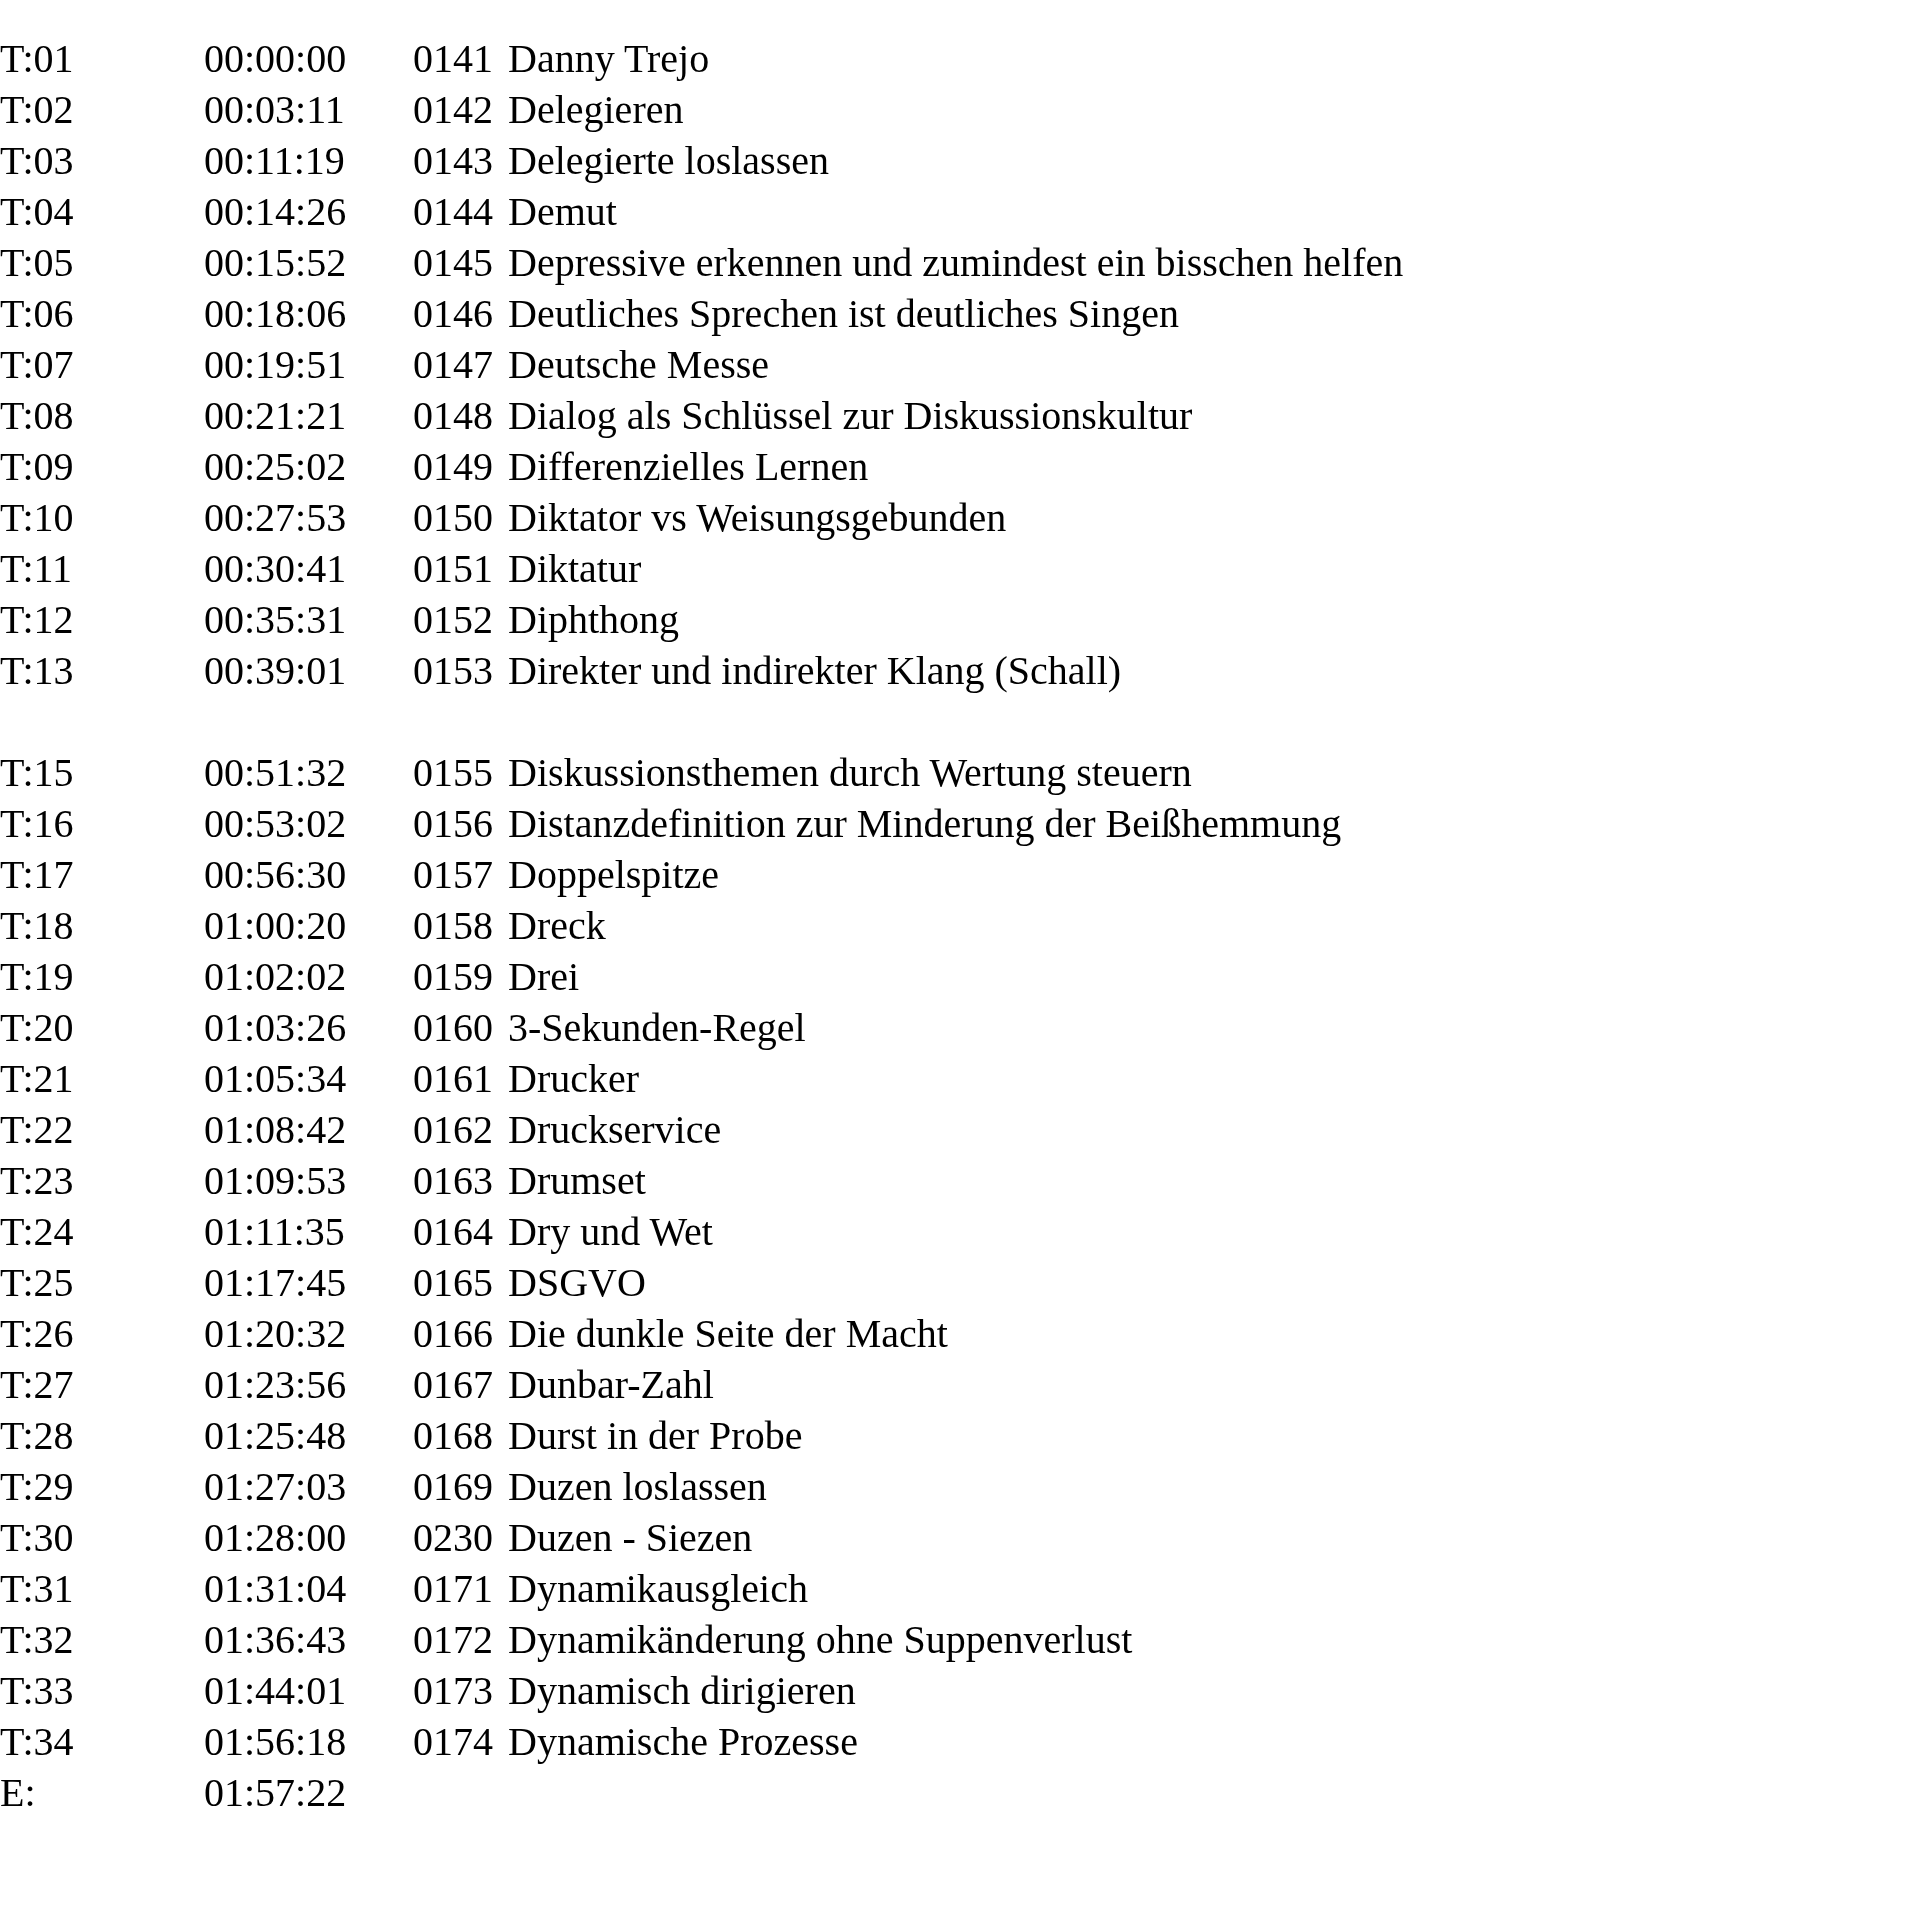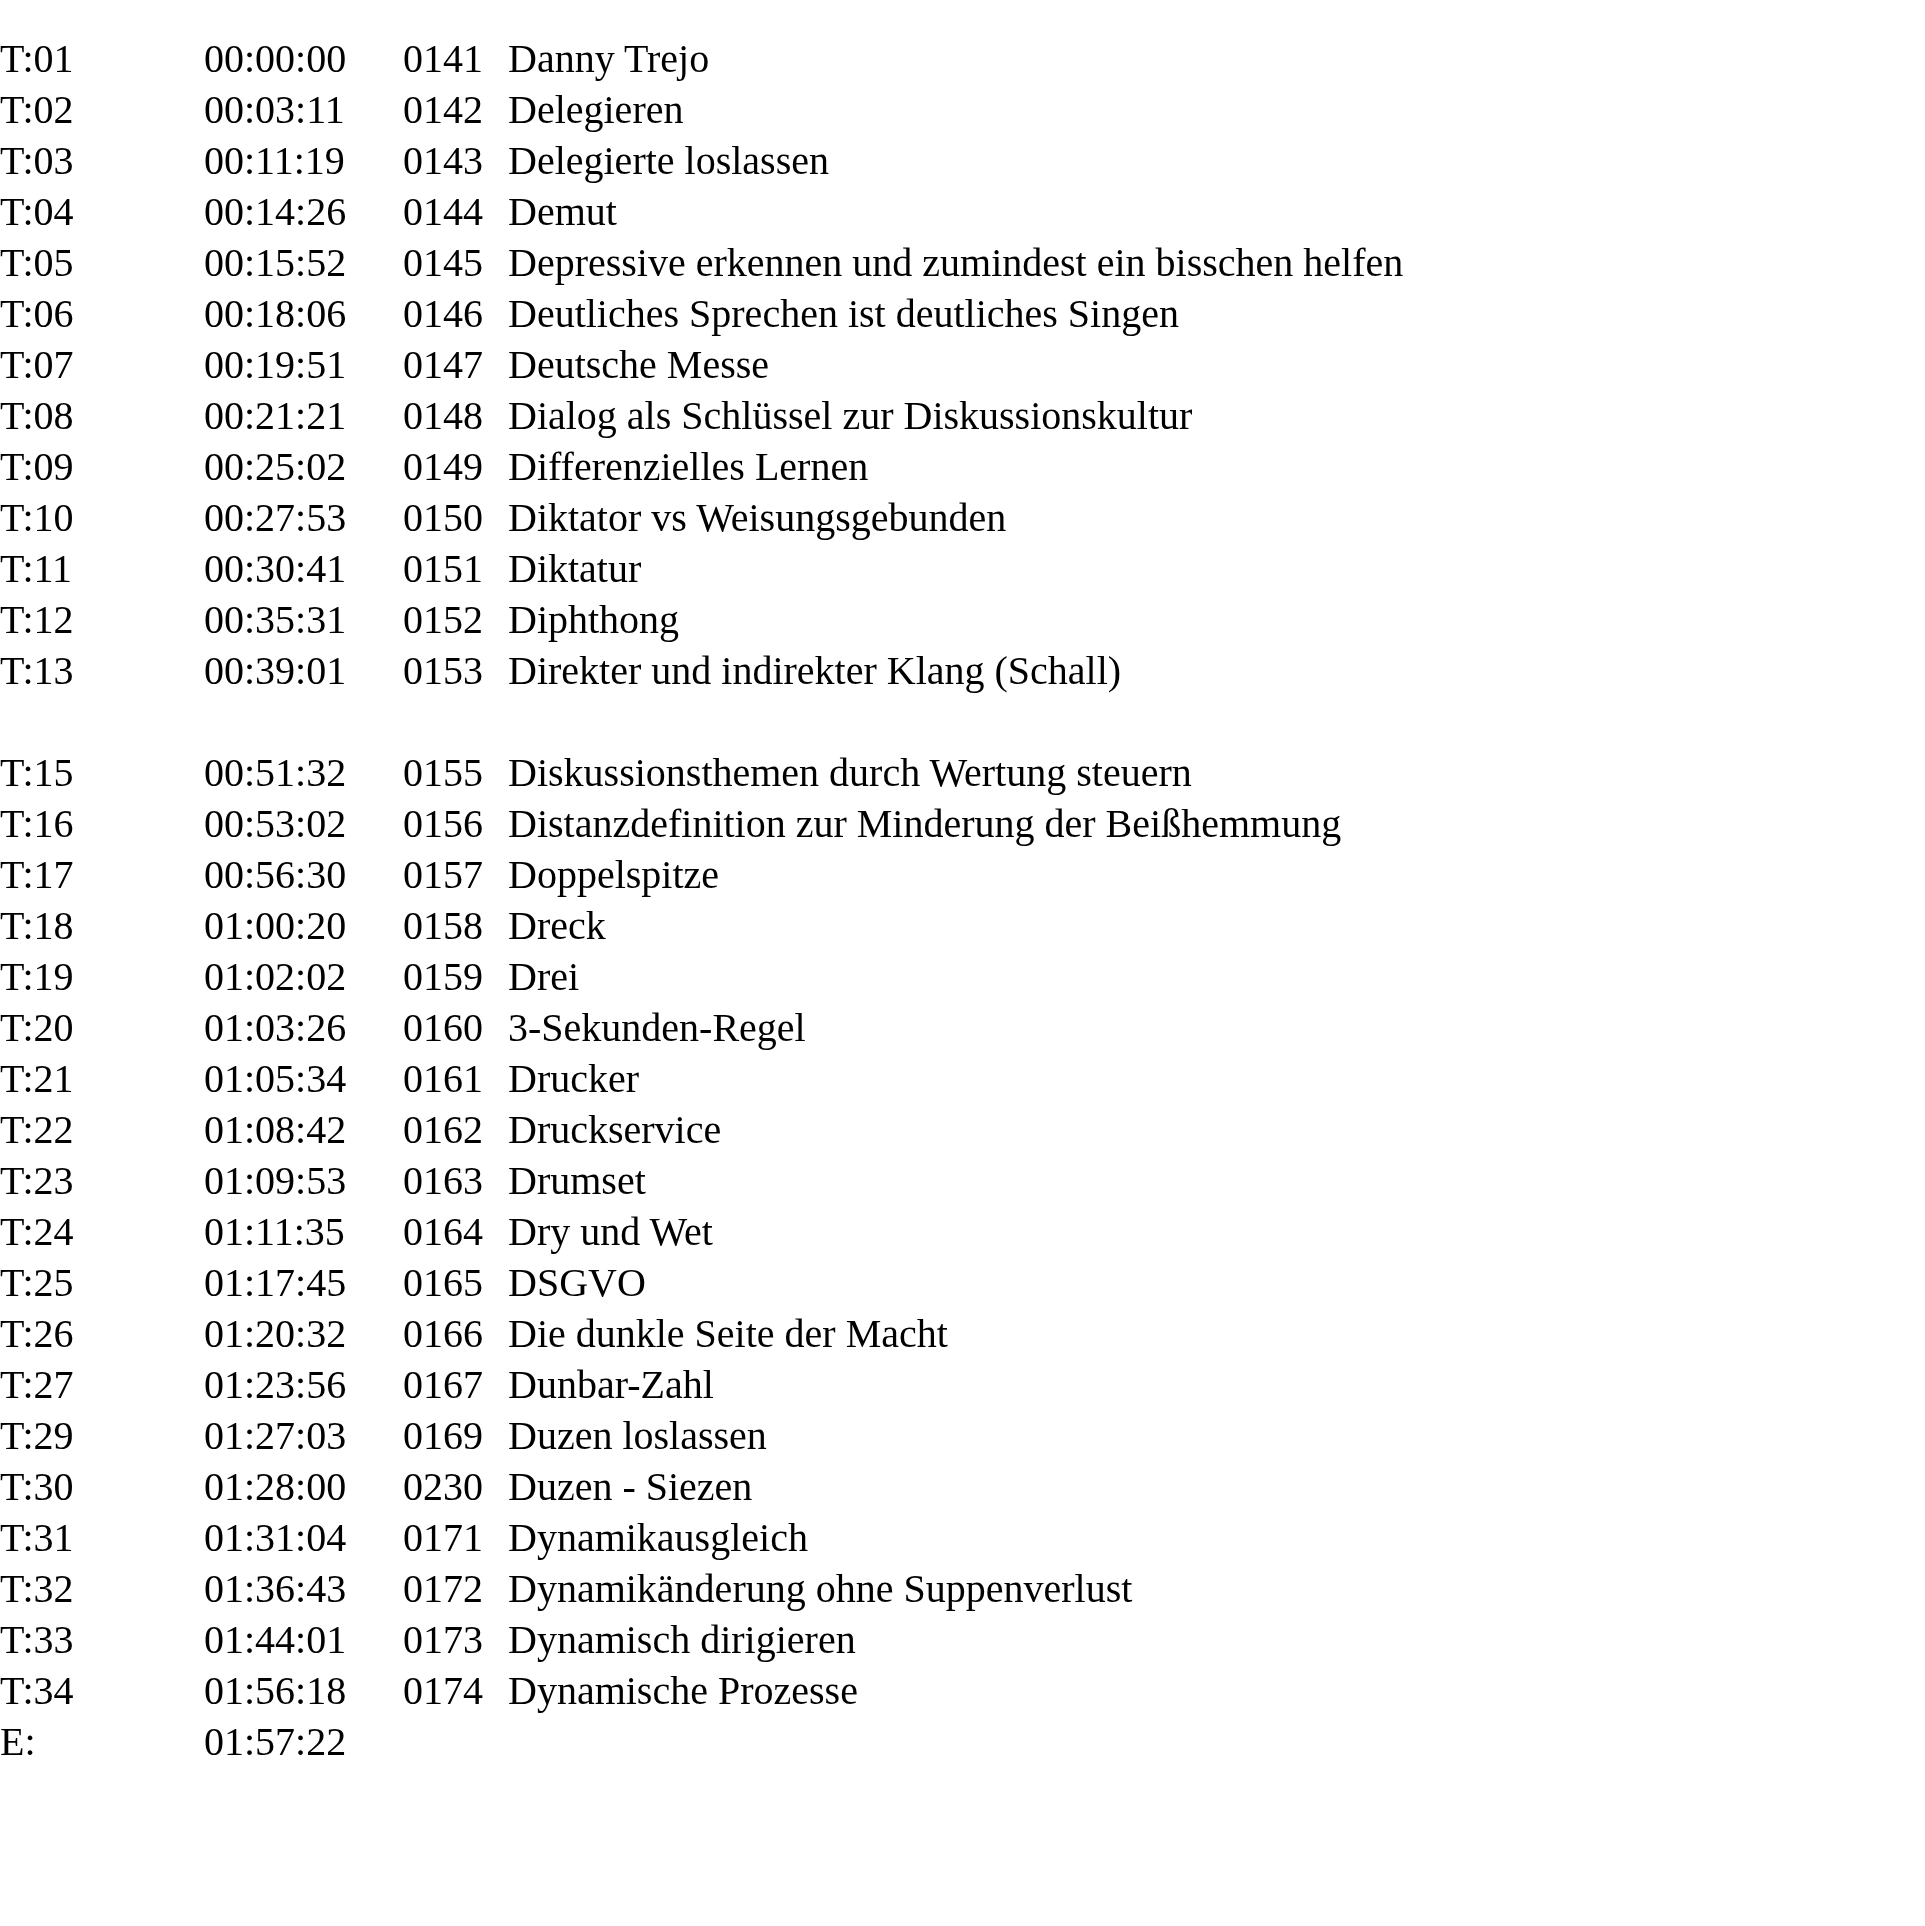--- a/index.html
+++ b/index.html
@@ -45,20 +45,21 @@
     display: inline-block;
     width: 199px;
     box-sizing: border-box;
     vertical-align: top;
   }
   .col-index {
     display: inline-block;
     width: 90px;
     box-sizing: border-box;
     vertical-align: top;
+    text-align: right;
   }
   .col-title {
     display: inline-block;
     vertical-align: top;
     margin-left: 15px;
   }
   .end-row .col-title,
   .end-row .col-index {
     visibility: hidden;
   }
@@ -87,20 +88,21 @@
     <div class="row"><span class="col-track">T:18</span><span class="col-time">01:00:20</span><span class="col-index">0158</span><span class="col-title">Dreck</span></div>
     <div class="row"><span class="col-track">T:19</span><span class="col-time">01:02:02</span><span class="col-index">0159</span><span class="col-title">Drei</span></div>
     <div class="row"><span class="col-track">T:20</span><span class="col-time">01:03:26</span><span class="col-index">0160</span><span class="col-title">3-Sekunden-Regel</span></div>
     <div class="row"><span class="col-track">T:21</span><span class="col-time">01:05:34</span><span class="col-index">0161</span><span class="col-title">Drucker</span></div>
     <div class="row"><span class="col-track">T:22</span><span class="col-time">01:08:42</span><span class="col-index">0162</span><span class="col-title">Druckservice</span></div>
     <div class="row"><span class="col-track">T:23</span><span class="col-time">01:09:53</span><span class="col-index">0163</span><span class="col-title">Drumset</span></div>
     <div class="row"><span class="col-track">T:24</span><span class="col-time">01:11:35</span><span class="col-index">0164</span><span class="col-title">Dry und Wet</span></div>
     <div class="row"><span class="col-track">T:25</span><span class="col-time">01:17:45</span><span class="col-index">0165</span><span class="col-title">DSGVO</span></div>
     <div class="row"><span class="col-track">T:26</span><span class="col-time">01:20:32</span><span class="col-index">0166</span><span class="col-title">Die dunkle Seite der Macht</span></div>
     <div class="row"><span class="col-track">T:27</span><span class="col-time">01:23:56</span><span class="col-index">0167</span><span class="col-title">Dunbar-Zahl</span></div>
+    <div class="row"><span class="col-track">T:28</span><span class="col-time">01:25:48</span><span class="col-index">0168</span><span class="col-title">Durst in der Probe</span></div>
     <div class="row"><span class="col-track">T:29</span><span class="col-time">01:27:03</span><span class="col-index">0169</span><span class="col-title">Duzen loslassen</span></div>
     <div class="row"><span class="col-track">T:30</span><span class="col-time">01:28:00</span><span class="col-index">0230</span><span class="col-title">Duzen - Siezen</span></div>
     <div class="row"><span class="col-track">T:31</span><span class="col-time">01:31:04</span><span class="col-index">0171</span><span class="col-title">Dynamikausgleich</span></div>
     <div class="row"><span class="col-track">T:32</span><span class="col-time">01:36:43</span><span class="col-index">0172</span><span class="col-title">Dynamikänderung ohne Suppenverlust</span></div>
     <div class="row"><span class="col-track">T:33</span><span class="col-time">01:44:01</span><span class="col-index">0173</span><span class="col-title">Dynamisch dirigieren</span></div>
     <div class="row"><span class="col-track">T:34</span><span class="col-time">01:56:18</span><span class="col-index">0174</span><span class="col-title">Dynamische Prozesse</span></div>
     <div class="row end-row"><span class="col-track">E:</span><span class="col-time">01:57:22</span><span class="col-index"></span><span class="col-title"></span></div>
   </div>
 
 

